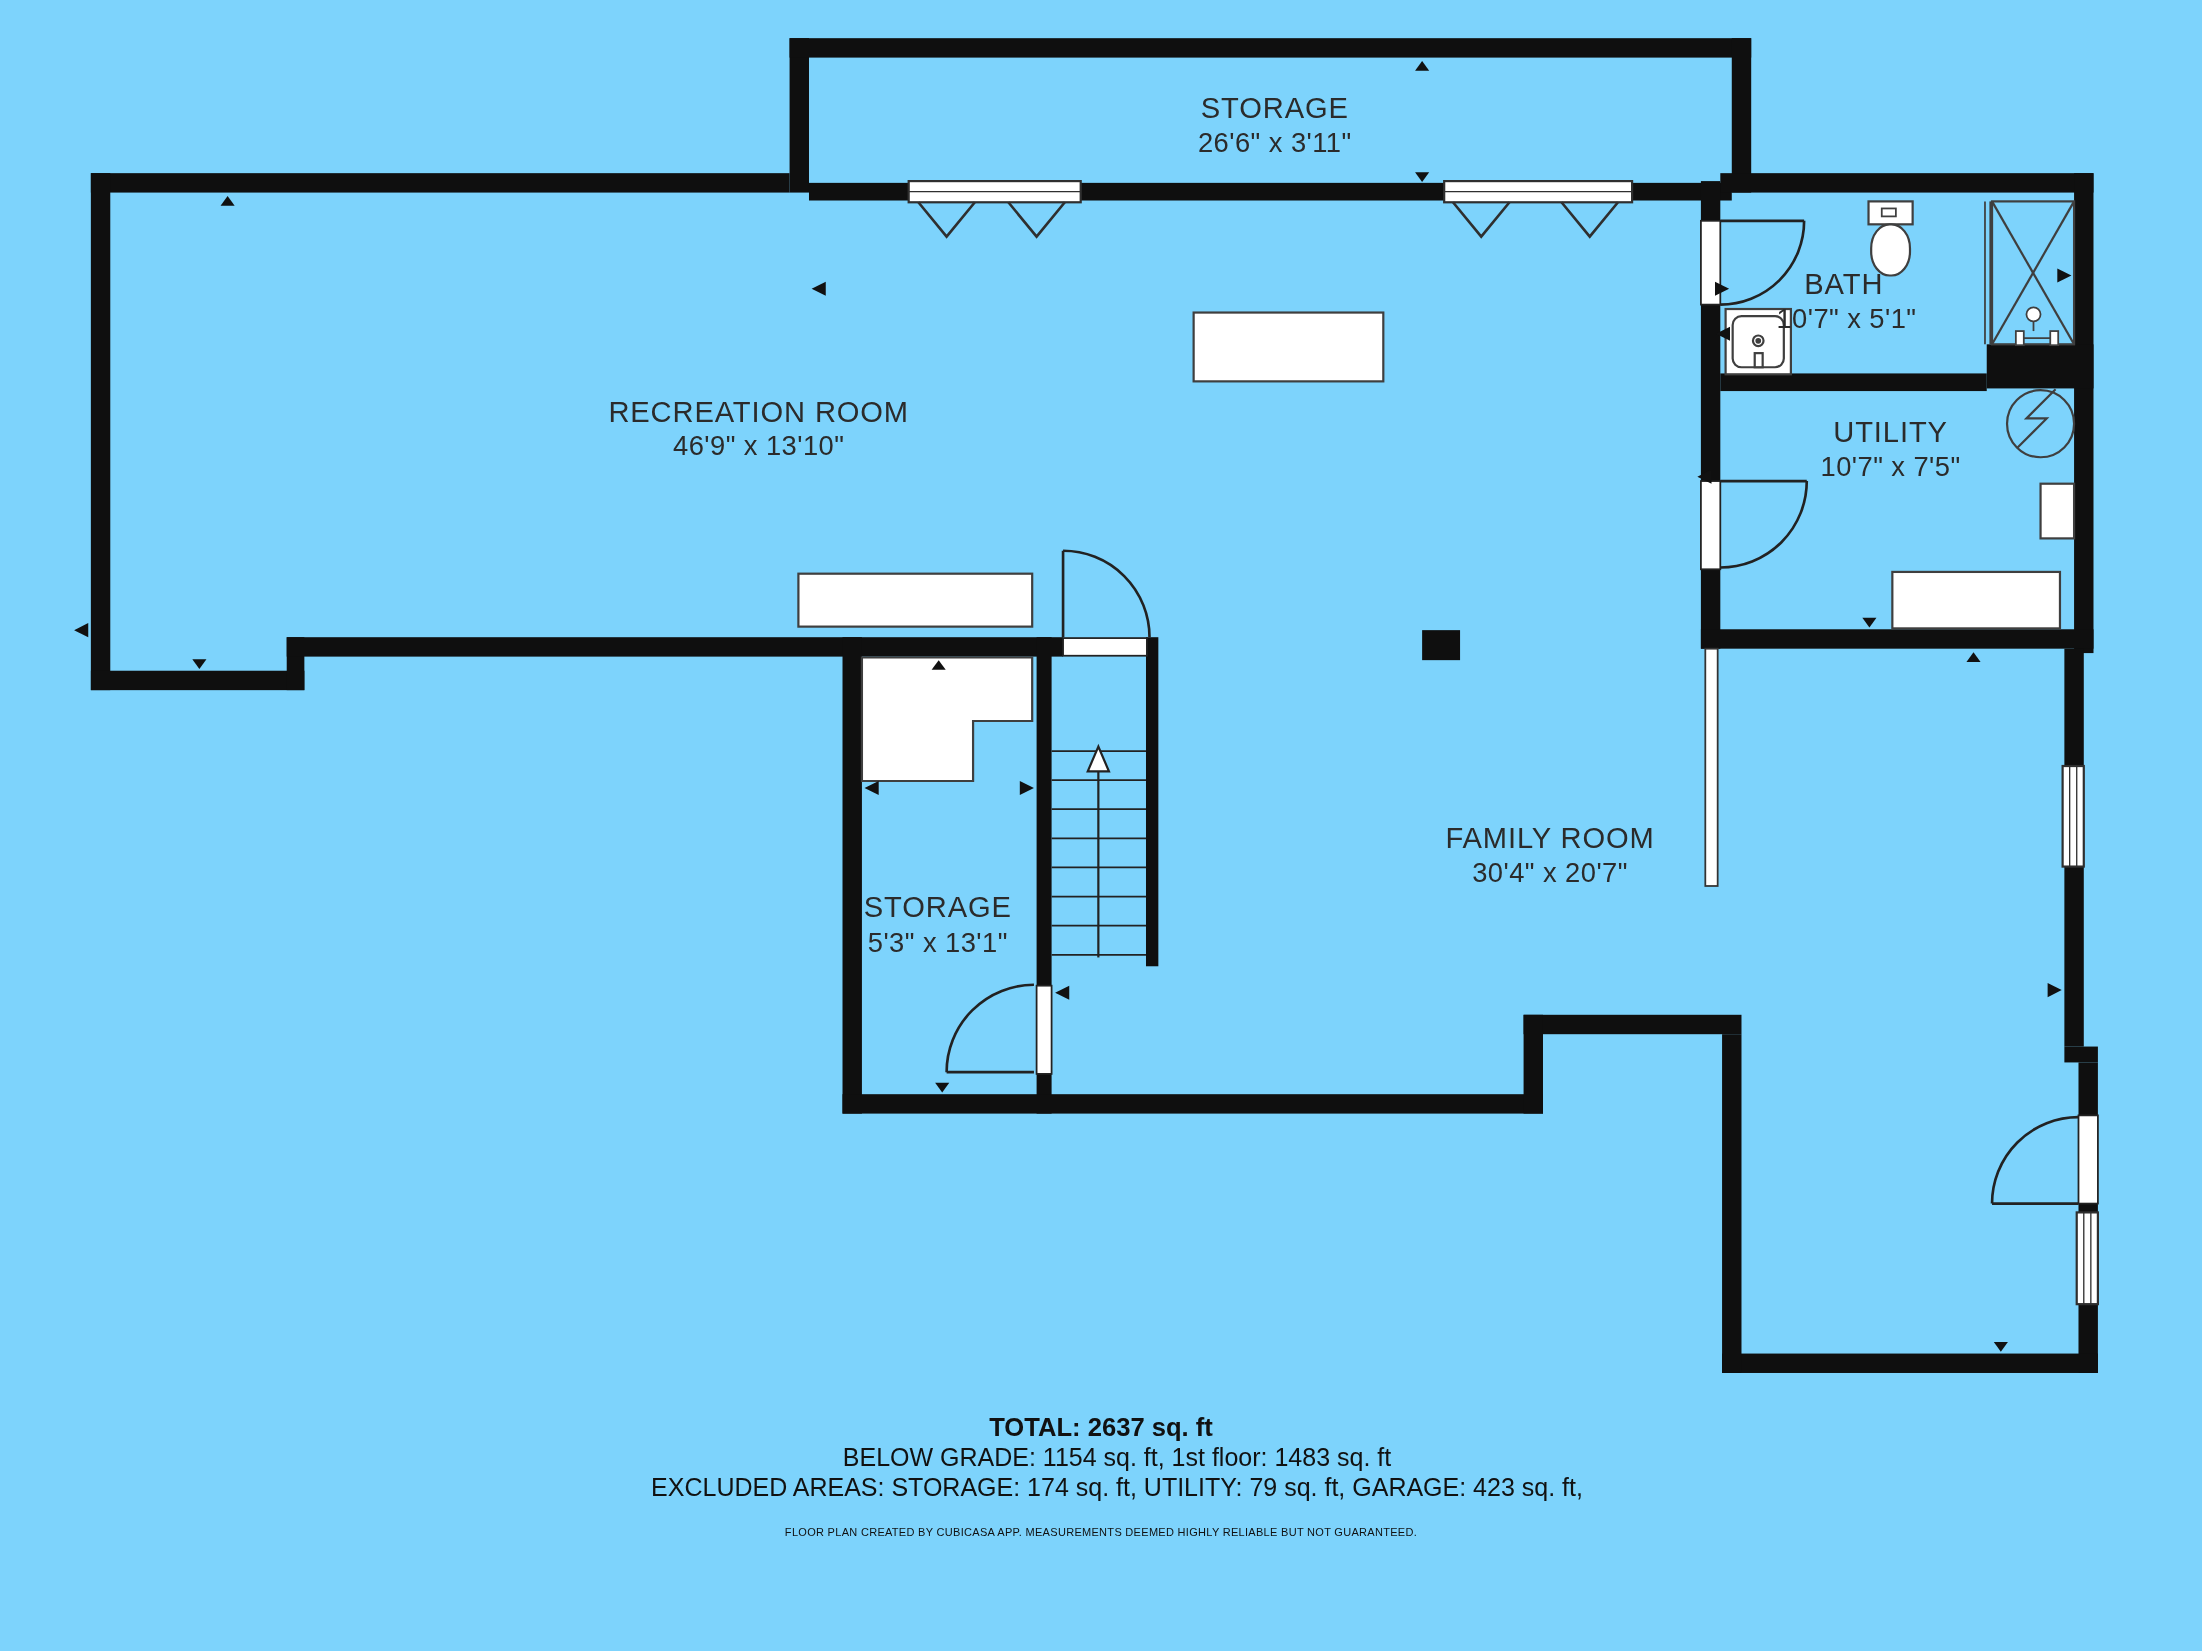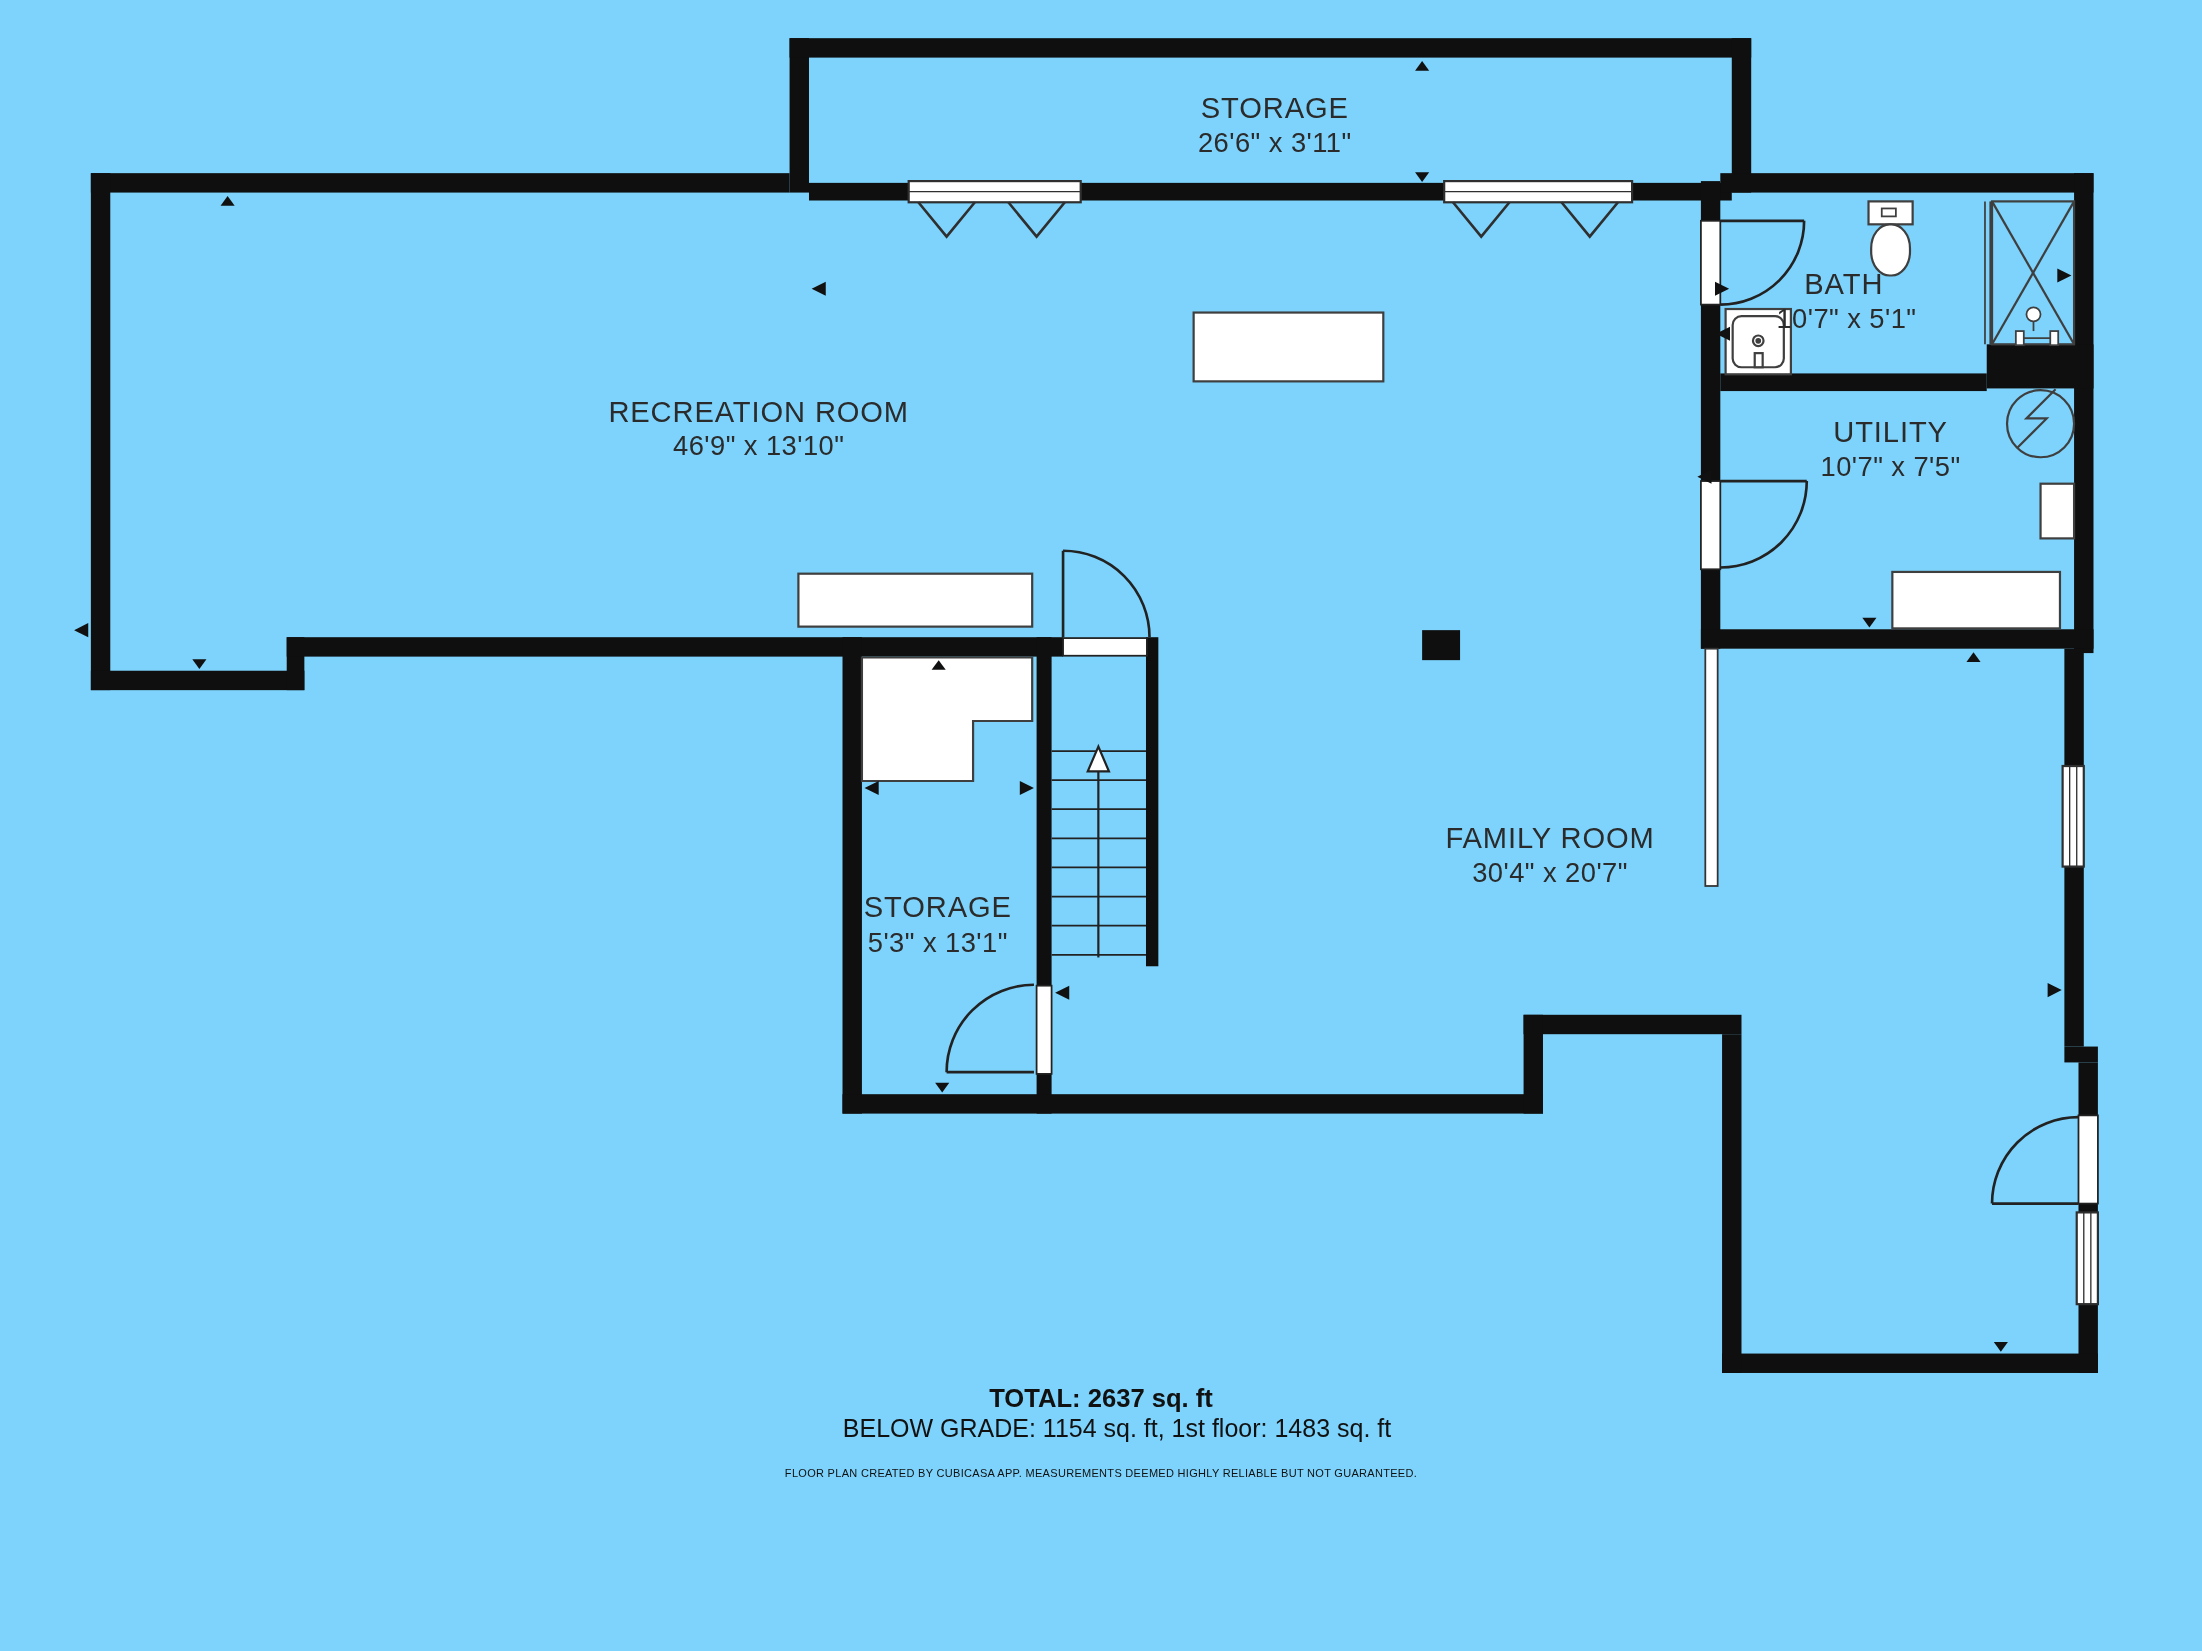--- a/index.html
+++ b/index.html
@@ -1,21 +1,21 @@
 <!DOCTYPE html>
 <html style="font-size:14px"><head>
 <meta charset="utf-8">
 <style>
   html,body{margin:0;padding:0;background:#ffffff;}
   .page{position:relative;width:2202px;height:1652px;background:#7dd3fc;overflow:hidden;
         font-family:"Liberation Sans","DejaVu Sans",sans-serif;}
   svg{position:absolute;left:0;top:0;}
   .room-name{font-size:33px;fill:#2b2b2b;letter-spacing:1px;}
   .room-dims{font-size:31px;fill:#2b2b2b;letter-spacing:0.5px;}
-  .summary{position:absolute;left:0;right:0;top:1383px;text-align:center;color:#111;}
+  .summary{position:absolute;left:0;right:0;top:1412px;text-align:center;color:#111;}
   .summary .total{font-size:25.6px;font-weight:bold;line-height:30px;}
   .summary .line{font-size:25px;line-height:30px;margin-left:32px;}
   .summary .foot{font-size:11px;margin-top:24px;letter-spacing:0.3px;}
 </style>
 </head>
 <body>
 
 <div class="page">
 <svg width="2202" height="1652" viewBox="0 0 2496 1872">
 
@@ -221,16 +221,17 @@
     <text class="room-name" x="1063" y="1039">STORAGE</text>
     <text class="room-dims" x="1063" y="1079">5'3" x 13'1"</text>
     <text class="room-name" x="1757" y="961">FAMILY ROOM</text>
     <text class="room-dims" x="1757" y="1000">30'4" x 20'7"</text>
   </g>
 </svg>
 
   <div class="summary">
     <div class="total">TOTAL: 2637 sq. ft</div>
     <div class="line">BELOW GRADE: 1154 sq. ft, 1st floor: 1483 sq. ft</div>
+    <div class="line">EXCLUDED AREAS: STORAGE: 174 sq. ft, UTILITY: 79 sq. ft, GARAGE: 423 sq. ft,</div>
     <div class="foot">FLOOR PLAN CREATED BY CUBICASA APP. MEASUREMENTS DEEMED HIGHLY RELIABLE BUT NOT GUARANTEED.</div>
   </div>
 </div>
 
 
 </body></html>

